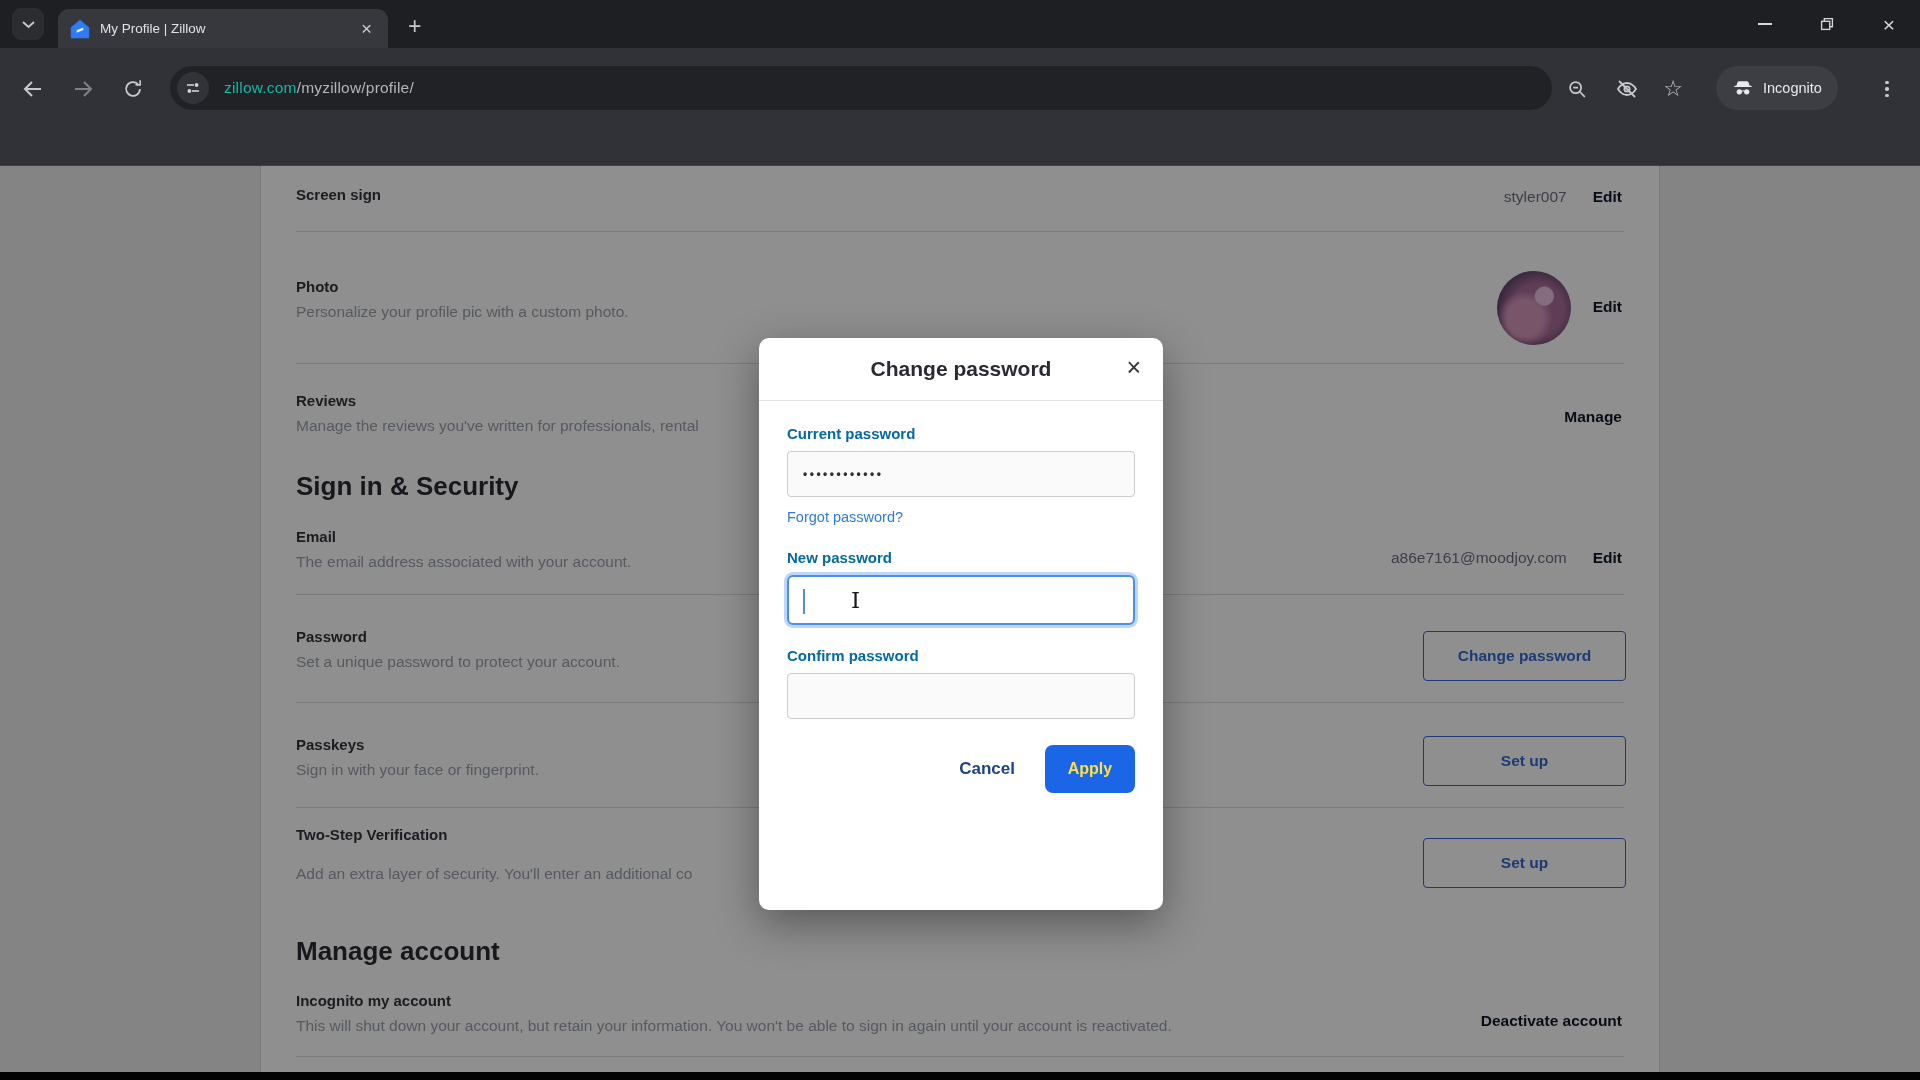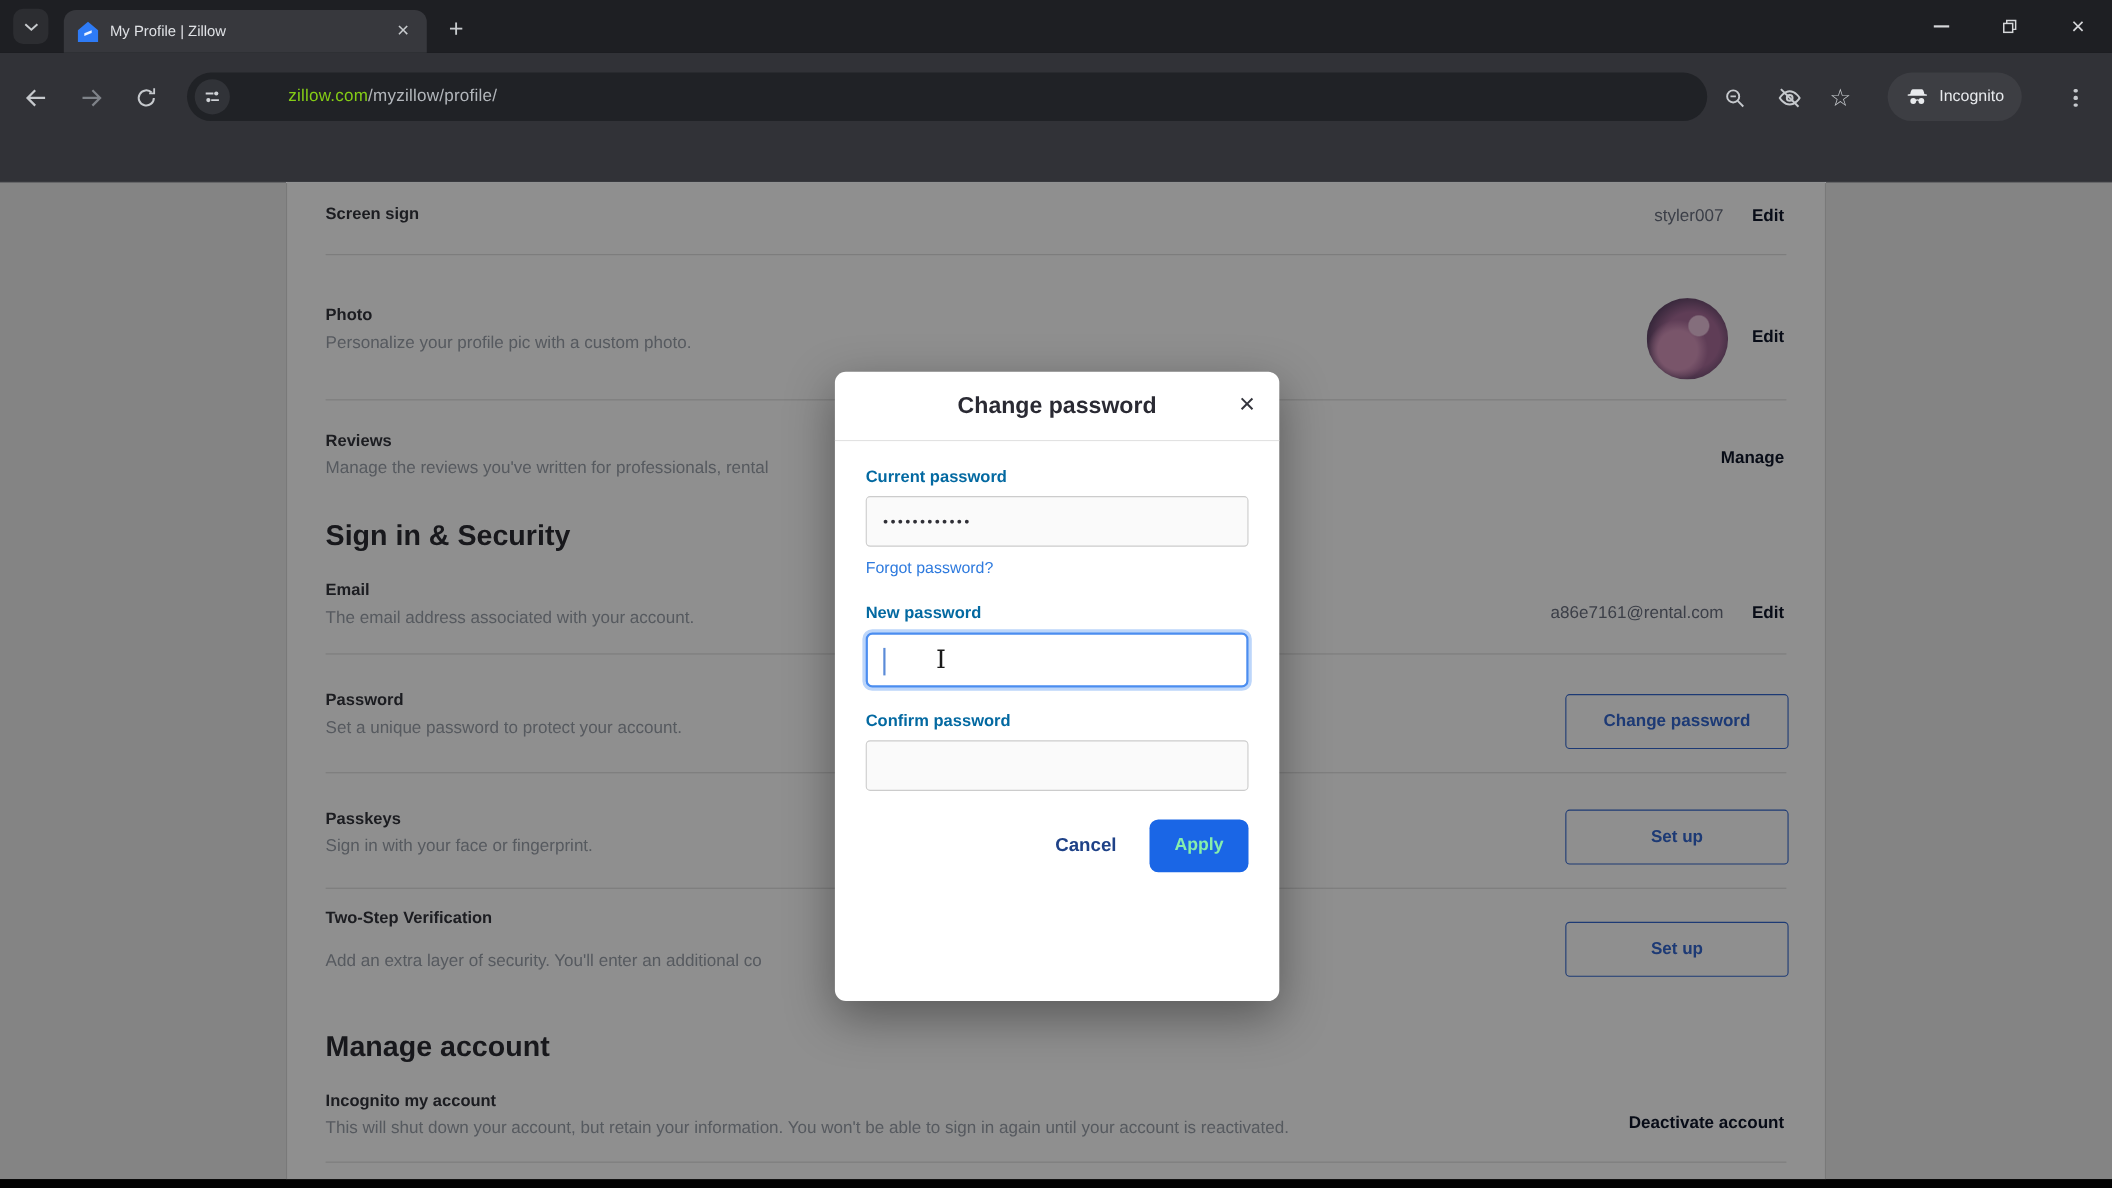--- a/index.html
+++ b/index.html
@@ -20,21 +20,21 @@
   .close-glyph{font-size:21px;line-height:1;}
 
   .toolbar{position:absolute;top:48px;left:0;width:1920px;height:118px;background:#313237;
     border-bottom:1px solid #404146;box-sizing:border-box;}
   .nav-ic{position:absolute;top:24px;width:34px;height:34px;display:flex;align-items:center;justify-content:center;cursor:pointer;}
   .omnibox{position:absolute;left:170px;top:18px;width:1382px;height:44px;border-radius:22px;
     background:#202226;display:flex;align-items:center;}
   .tune-btn{margin-left:7px;width:32px;height:32px;border-radius:50%;background:#313338;
     display:flex;align-items:center;justify-content:center;cursor:pointer;}
   .url{margin-left:15px;font-size:15.5px;letter-spacing:.2px;white-space:nowrap;}
-  .url .domain{color:#84cc16;margin-left:38px;}
+  .url .domain{color:#14b8a6;}
   .url .path{color:#b2b6bb;}
   .tb-right-ic{position:absolute;top:26px;width:30px;height:30px;display:flex;align-items:center;justify-content:center;cursor:pointer;}
   .star-glyph{color:#c6c9cd;font-size:22px;}
   .incog-badge{position:absolute;left:1716px;top:18px;height:44px;border-radius:22px;background:#3d3e43;
     display:flex;align-items:center;padding:0 16px;gap:9px;box-sizing:border-box;}
   .incog-label{color:#e8eaed;font-size:14.5px;}
   .kebab{position:absolute;left:1878px;top:26px;width:18px;height:30px;display:flex;flex-direction:column;
     align-items:center;justify-content:center;gap:3px;cursor:pointer;}
   .kebab i{width:3.5px;height:3.5px;border-radius:50%;background:#c6c9cd;}
 
@@ -72,21 +72,21 @@
   .masked{font-size:12px;font-weight:bold;letter-spacing:2.5px;color:#2f2f36;}
   .m-input.focused{margin-top:8px;height:50px;background:#fff;border:2px solid #4b8df0;border-radius:6px;
     box-shadow:0 0 0 3px #bdd6fa;position:relative;}
   .caret{position:absolute;left:14px;top:12px;width:1.6px;height:25px;background:#5b8bd8;}
   .ibeam{position:absolute;left:62px;top:10px;font-family:"DejaVu Serif",serif;font-size:23px;color:#1a1a1a;}
   .forgot{margin-top:12px;font-size:14.5px;color:#2e7ade;cursor:pointer;height:18px;}
   .gap22{margin-top:22px;}
   .reqs{margin-top:12px;font-size:13px;line-height:19px;color:#868b94;}
   .m-footer{margin-top:26px;display:flex;justify-content:flex-end;align-items:center;gap:30px;}
   .cancel{font-size:17px;font-weight:bold;color:#1e4187;cursor:pointer;}
-  .apply{width:90px;height:48px;background:#1a66e6;border-radius:8px;color:#86efac;font-size:16px;font-weight:bold;
+  .apply{width:90px;height:48px;background:#1a66e6;border-radius:8px;color:#fde047;font-size:16px;font-weight:bold;
     display:flex;align-items:center;justify-content:center;cursor:pointer;}
 
   .bottom-bar{position:absolute;left:0;bottom:0;width:1920px;height:8px;background:#030303;}
   svg{display:block;}
 </style>
 </head>
 <body>
 
 <div class="titlebar">
   <div class="tab-search-btn">
@@ -219,21 +219,21 @@
     <div class="row-desc" style="top:251px;">Manage the reviews you've written for professionals, rental</div>
     <div class="right-line" style="top:242px;">
       <span class="page-link">Manage</span>
     </div>
 
     <div class="h1" style="top:305px;">Sign in &amp; Security</div>
 
     <div class="row-label" style="top:362px;">Email</div>
     <div class="row-desc" style="top:387px;">The email address associated with your account.</div>
     <div class="right-line" style="top:383px;">
-      <span class="row-value">a86e7161@rental.com</span>
+      <span class="row-value">a86e7161@moodjoy.com</span>
       <span class="page-link">Edit</span>
     </div>
     <div class="divider" style="top:428px;"></div>
 
     <div class="row-label" style="top:462px;">Password</div>
     <div class="row-desc" style="top:487px;">Set a unique password to protect your account.</div>
     <div class="outline-btn" style="left:1162px;top:465px;">Change password</div>
     <div class="divider" style="top:536px;"></div>
 
     <div class="row-label" style="top:570px;">Passkeys</div>

